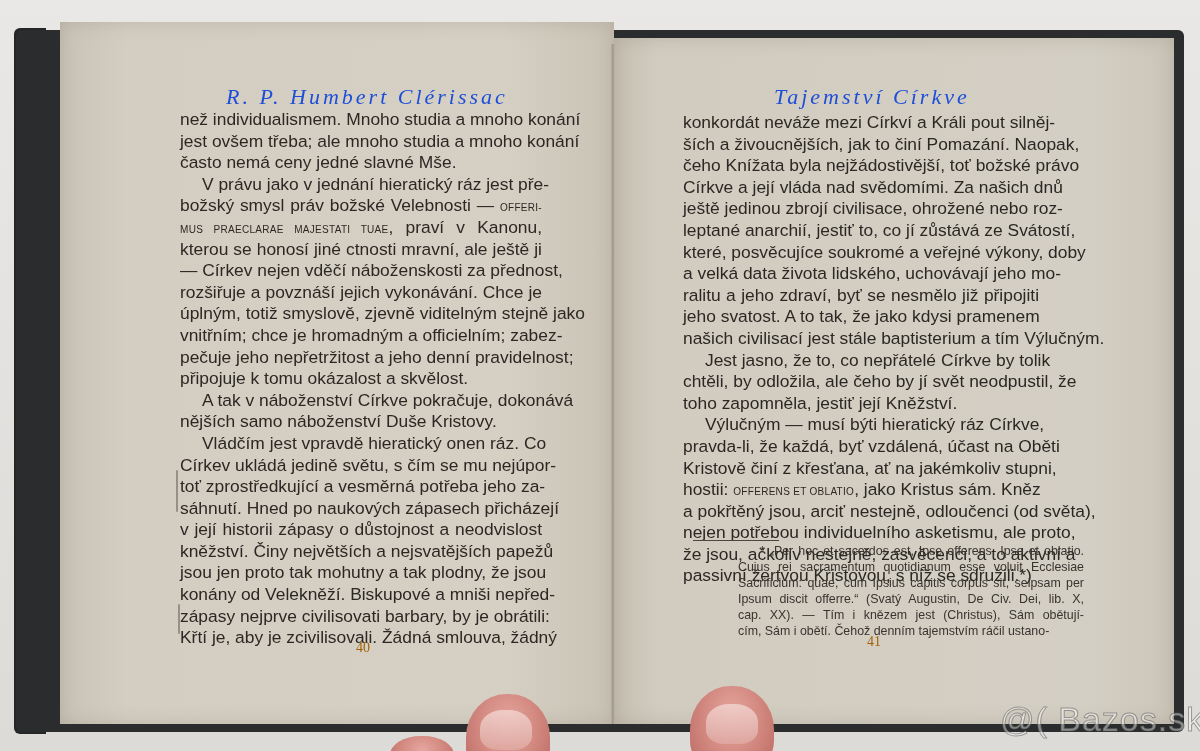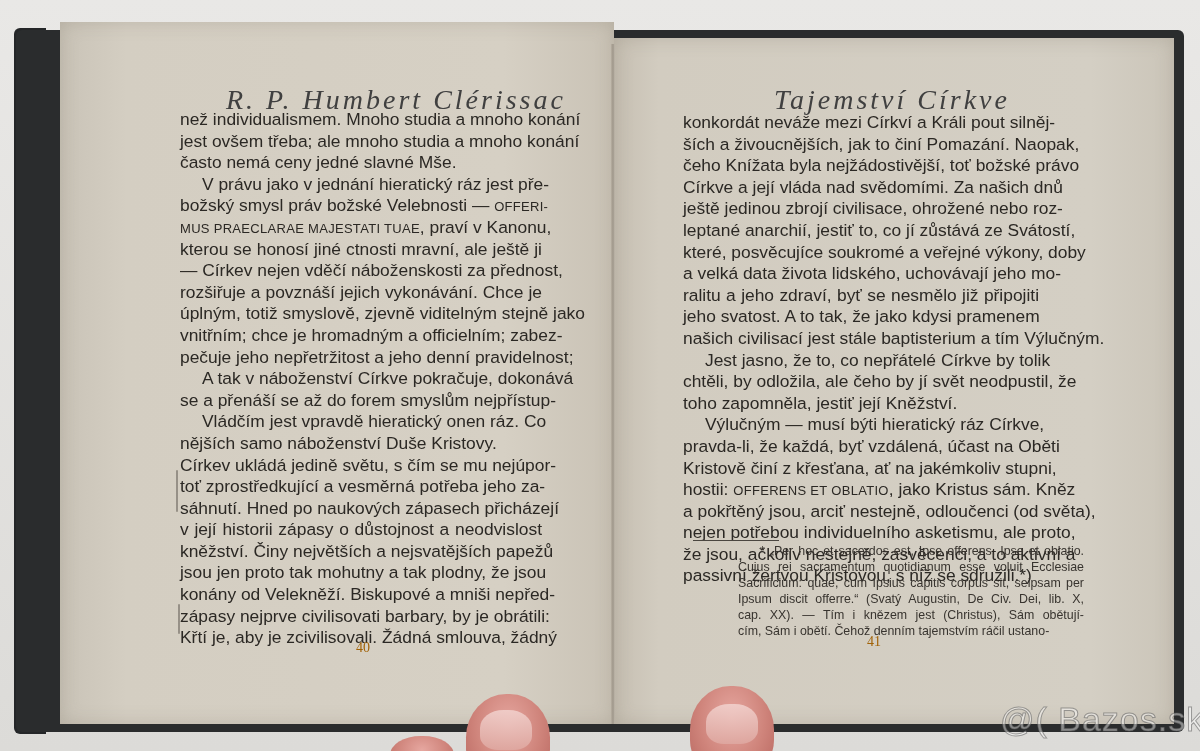--- a/index.html
+++ b/index.html
@@ -12,32 +12,32 @@
   .cover-left-spine{position:absolute;left:14px;top:28px;width:32px;height:706px;
     background:#242628;border-radius:6px 0 0 6px;}
   .page{position:absolute;background:#cfc8bc;box-shadow:inset 0 0 18px rgba(120,110,95,.25);}
   .page-left{left:60px;top:22px;width:554px;height:702px;
     background:linear-gradient(90deg,#c9c3b7 0%,#d4cec2 12%,#d6d0c4 80%,#c9c2b5 100%);}
   .page-right{left:614px;top:38px;width:560px;height:686px;
     background:linear-gradient(90deg,#c6bfb2 0%,#d2ccc0 8%,#d4cfc4 85%,#cbc5b9 100%);}
   .gutter{position:absolute;left:611px;top:44px;width:4px;height:680px;
     background:linear-gradient(90deg,#b8b0a2,#9e968a,#c0b9ac);}
   .running-head{position:absolute;font-style:italic;letter-spacing:3px;
-    font-size:28px;color:#404040;font-family:"Liberation Serif",serif;white-space:nowrap;}
+    font-size:22px;color:#1d4ed8;font-family:"Liberation Serif",serif;white-space:nowrap;}
   .rh-left{left:226px;top:84px;}
   .rh-right{left:774px;top:84px;}
   .text-block{position:absolute;font-family:"Liberation Sans",sans-serif;
     font-size:17.4px;line-height:21.6px;color:#2b2824;}
   .tb-left{left:180px;top:109px;width:362px;}
   .tb-right{left:683px;top:112px;width:356px;}
   .line{display:block;white-space:nowrap;text-align:justify;text-align-last:justify;height:21.6px;}
   .line.last{text-align-last:left;}
   .line.indent{padding-left:22px;}
   .it{}
-  .sc{font-size:13px;letter-spacing:.3px;}
+  .sc{font-size:10px;letter-spacing:.3px;}
   .rule{position:absolute;left:693px;top:540px;width:86px;height:1px;background:#4a4640;}
   .footnote{position:absolute;left:694px;top:543px;width:346px;
     font-family:"Liberation Sans",sans-serif;font-size:12.4px;line-height:16px;color:#38342f;margin-left:44px;}
   .footnote .line{height:16px;}
   .page-num{position:absolute;font-family:"Liberation Serif",serif;font-size:14px;color:#a16207;}
   .pn-left{left:356px;top:640px;}
   .pn-right{left:855px;top:634px;margin-left:12px;}
   .pencil-mark{position:absolute;width:2px;background:#7c766d;border-radius:2px;opacity:.7;}
   .finger{position:absolute;border-radius:48% 48% 40% 40%;
     background:radial-gradient(ellipse at 50% 35%,#e6a7a0 0%,#cf847b 55%,#b7665f 100%);}
@@ -67,24 +67,24 @@
   <span class="line last">často nemá ceny jedné slavné Mše.</span>
   <span class="line indent">V právu jako v jednání hieratický ráz jest pře-</span>
   <span class="line"><span>božský smysl práv božské Velebnosti — </span><span class="sc">OFFERI-</span></span>
   <span class="line"><span class="sc">MUS PRAECLARAE MAJESTATI TUAE</span><span>, praví v Kanonu,</span></span>
   <span class="line">kterou se honosí jiné ctnosti mravní, ale ještě ji</span>
   <span class="line">— Církev nejen vděčí náboženskosti za přednost,</span>
   <span class="line">rozšiřuje a povznáší jejich vykonávání. Chce je</span>
   <span class="line">úplným, totiž smyslově, zjevně viditelným stejně jako</span>
   <span class="line">vnitřním; chce je hromadným a officielním; zabez-</span>
   <span class="line">pečuje jeho nepřetržitost a jeho denní pravidelnost;</span>
+  <span class="line last">připojuje k tomu okázalost a skvělost.</span>
   <span class="line indent">A tak v náboženství Církve pokračuje, dokonává</span>
-  <span class="line">se a přenáší se až do forem smyslům nejpřístup-</span>
+  <span class="line last">nějších samo náboženství Duše Kristovy.</span>
   <span class="line indent"><span class="it">Vládčím</span><span> jest vpravdě hieratický onen ráz. Co</span></span>
-  <span class="line last">nějších samo náboženství Duše Kristovy.</span>
   <span class="line">Církev ukládá jedině světu, s čím se mu nejúpor-</span>
   <span class="line">toť zprostředkující a vesměrná potřeba jeho za-</span>
   <span class="line">sáhnutí. Hned po naukových zápasech přicházejí</span>
   <span class="line">v její historii zápasy o důstojnost a neodvislost</span>
   <span class="line">kněžství. Činy největších a nejsvatějších papežů</span>
   <span class="line">jsou jen proto tak mohutny a tak plodny, že jsou</span>
   <span class="line">konány od Velekněží. Biskupové a mniši nepřed-</span>
   <span class="line">zápasy nejprve civilisovati barbary, by je obrátili:</span>
   <span class="line">Křtí je, aby je zcivilisovali. Žádná smlouva, žádný</span>
 </div>

